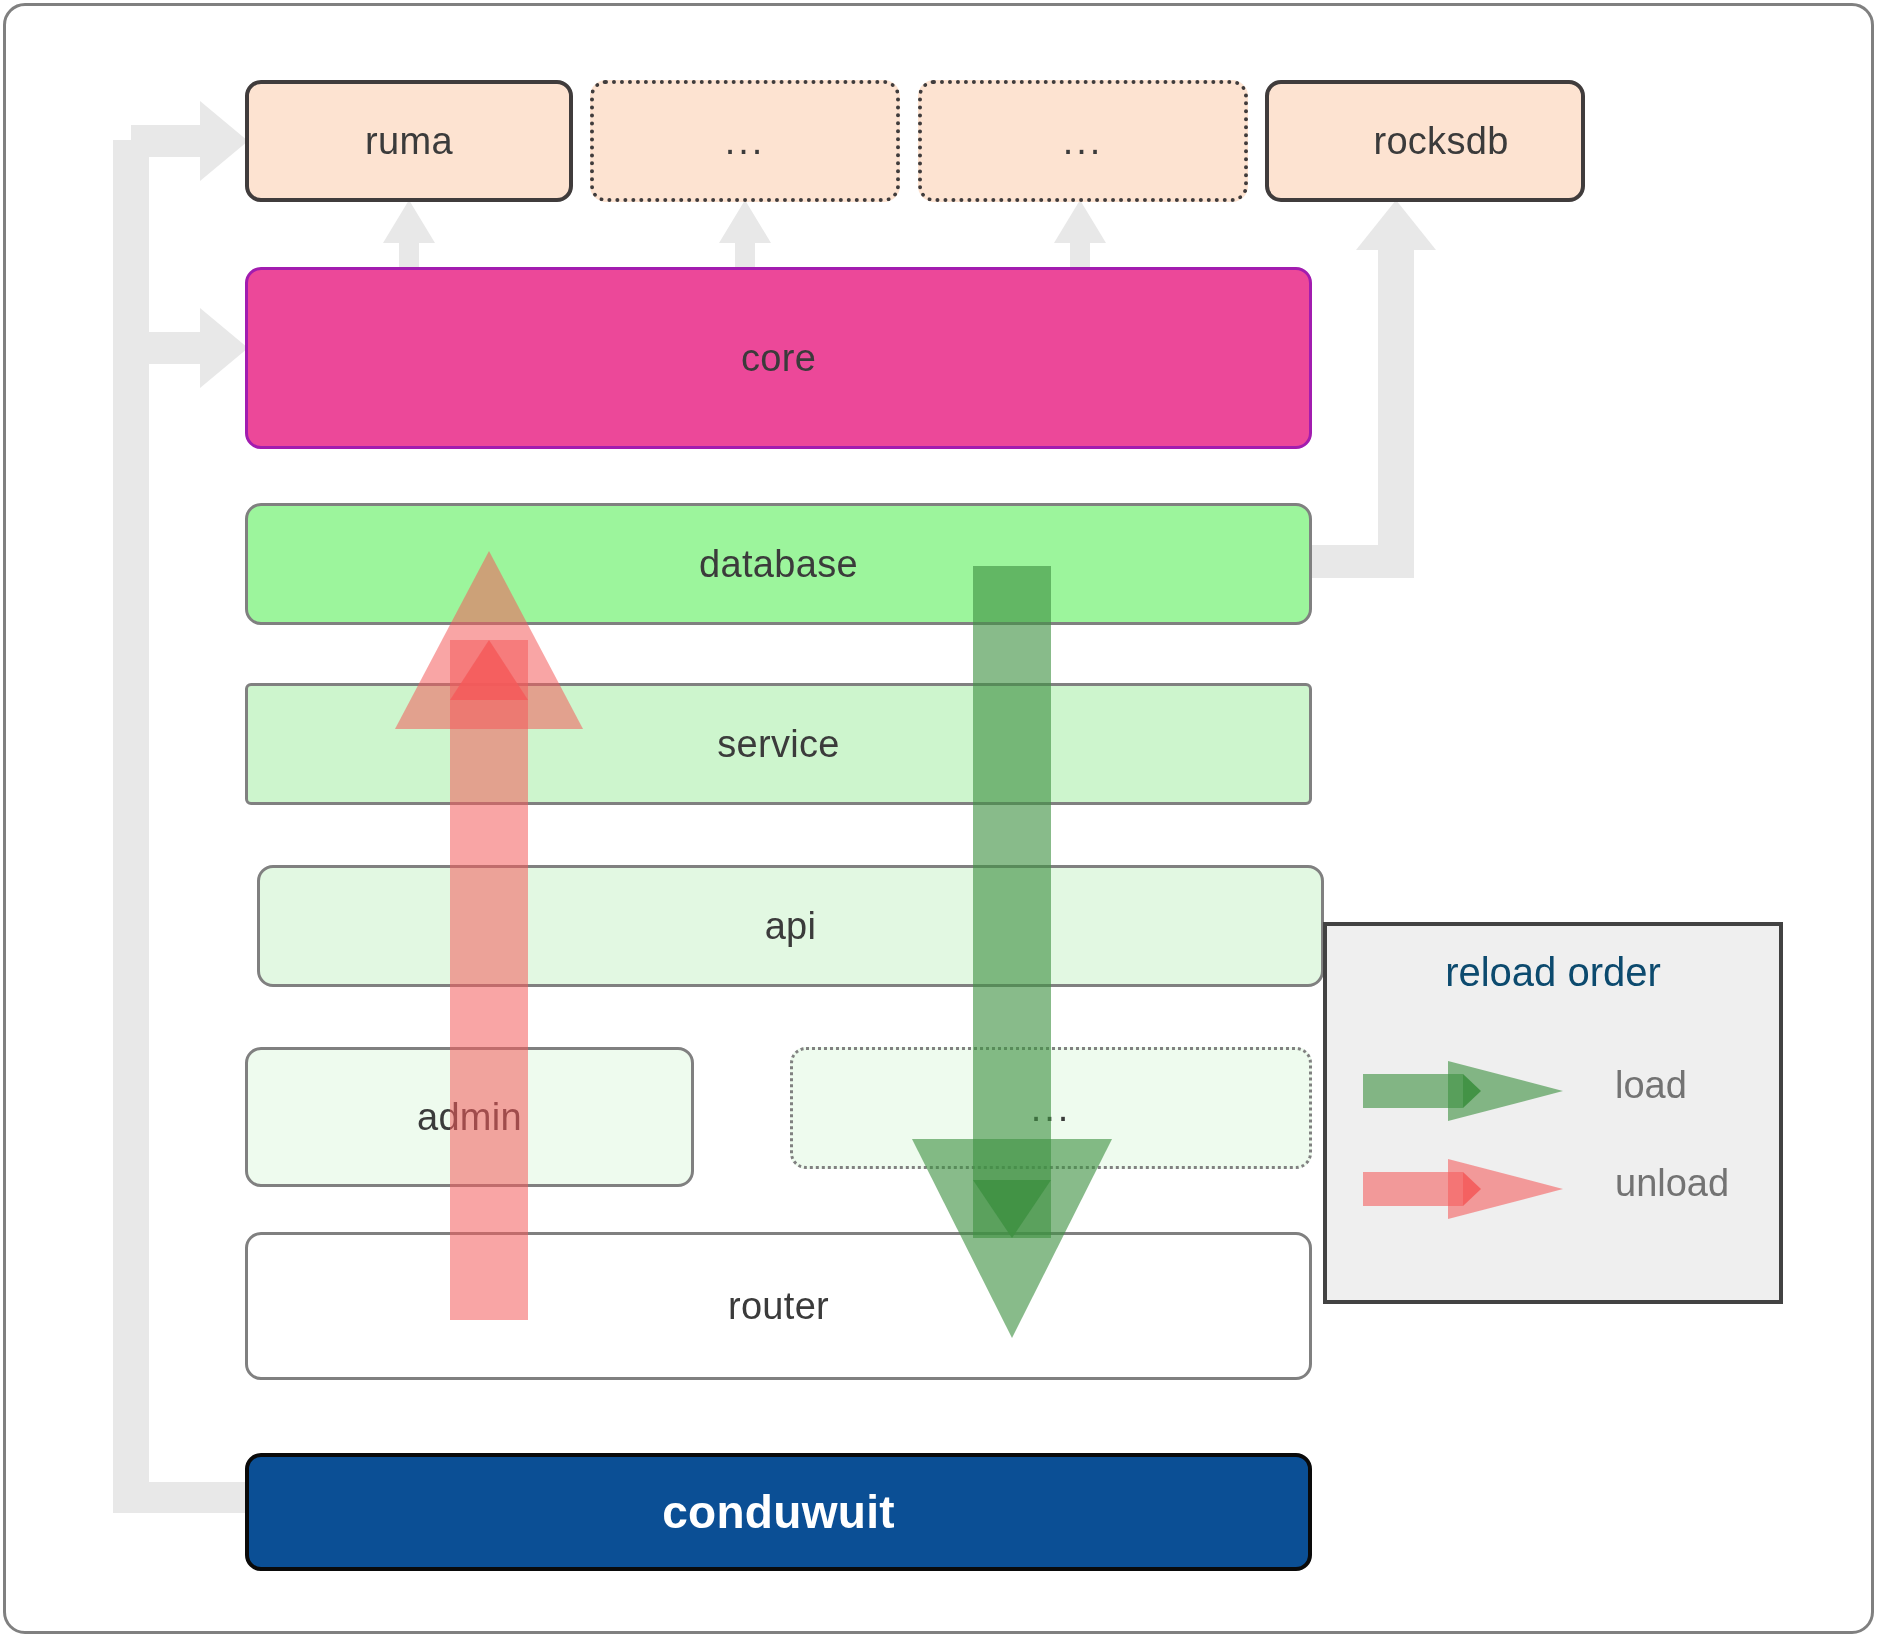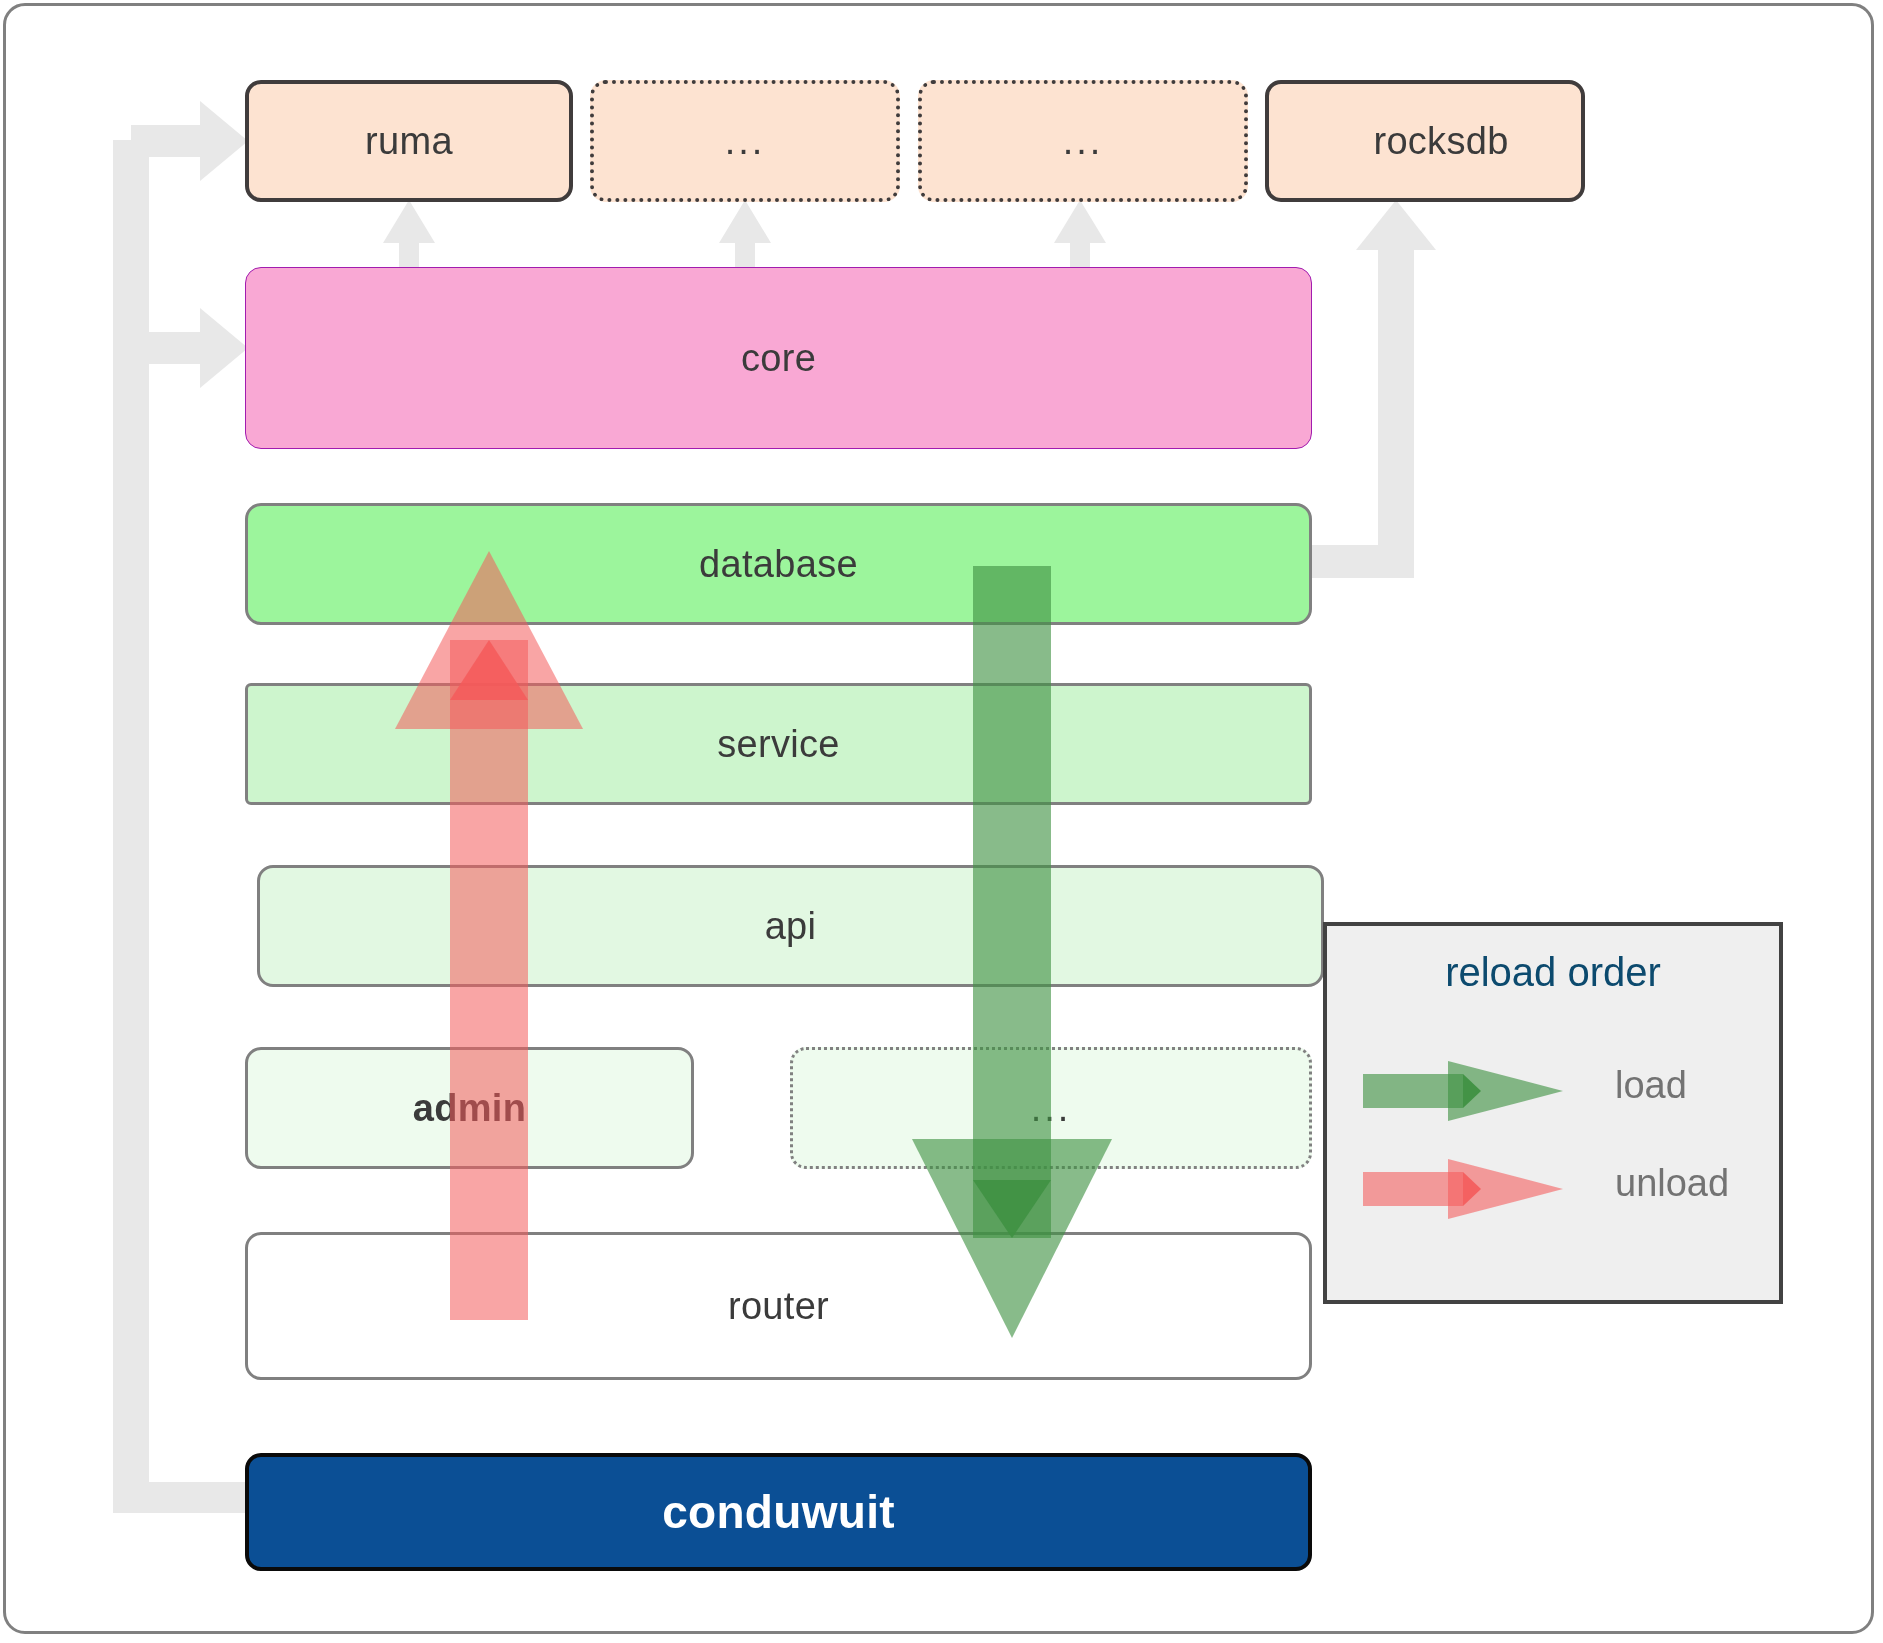--- a/index.html
+++ b/index.html
@@ -46,22 +46,22 @@
   }
   .node.dep-solid {
     background: #fde3d1;
     border: 4px solid #403c3c;
   }
   .node.dep-dotted {
     background: #fde3d1;
     border: 4px dotted #403c3c;
   }
   .node.core {
-    background: #f9a8d4;
-    border: 1px solid #a21caf;
+    background: #ec4899;
+    border: 3px solid #a21caf;
   }
   .node.database {
     background: #9cf59c;
     border: 3px solid #808080;
   }
   .node.service {
     background: #cdf5cd;
     border: 3px solid #808080;
   }
   .node.api {
@@ -209,21 +209,21 @@
   </div>
 
   <div class="node service" style="left:245px; top:683px; width:1067px; height:122px;border-radius:6px;">
     <span>service</span>
   </div>
 
   <div class="node api" style="left:245px; top:865px; width:1067px; height:122px;">
     <span>api</span>
   </div>
 
-  <div class="node admin" style="left:245px; top:1047px; width:449px; height:122px;font-weight:bold;">
+  <div class="node admin" style="left:245px; top:1047px; width:449px; height:140px;">
     <span>admin</span>
   </div>
 
   <div class="node ellipsis-low" style="left:790px; top:1047px; width:522px; height:122px;">
     <span class="dots">...</span>
   </div>
 
   <div class="node router" style="left:245px; top:1232px; width:1067px; height:148px;">
     <span>router</span>
   </div>

